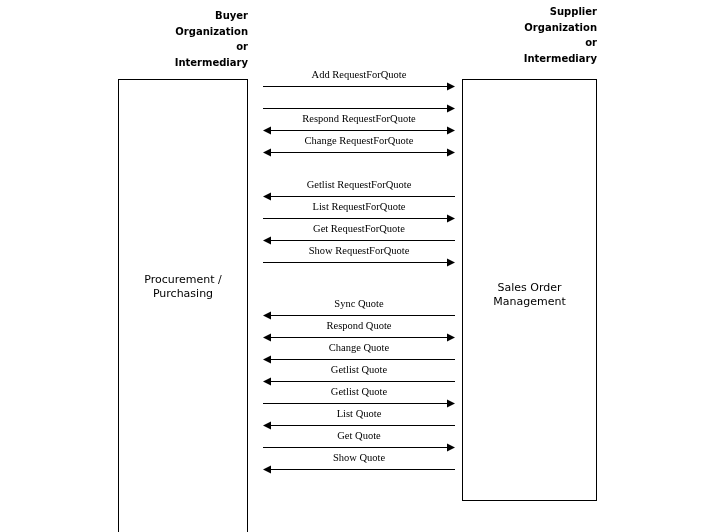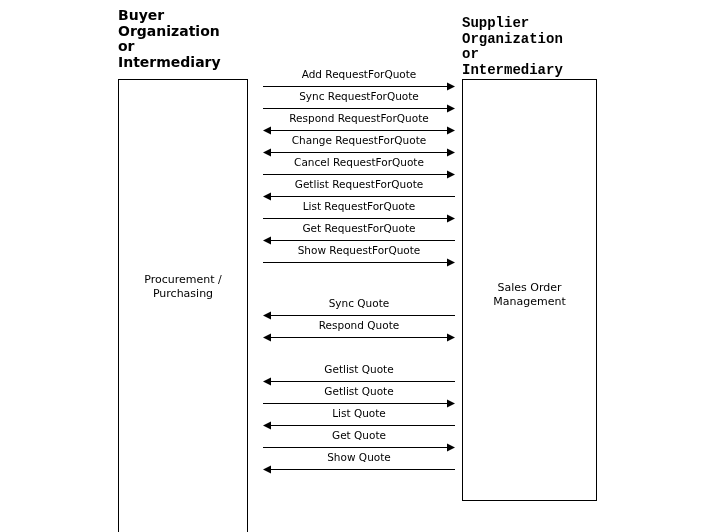--- a/index.html
+++ b/index.html
@@ -12,29 +12,29 @@
     width: 709px;
     height: 532px;
     background: #ffffff;
     font-family: "DejaVu Sans", "Liberation Sans", sans-serif;
     overflow: hidden;
   }
 
   
   .actor-header {
     position: absolute;
-    text-align: left;
-    font-size: 14px;
+    text-align: right;
+    font-size: 10px;
     font-weight: bold;
     color: #000000;
     line-height: 15.5px;
     white-space: pre-line;
   }
   #buyer-header  { left: 118px; top: 8px;  width: 130px; }
-  #supplier-header { left: 462px; top: 16px; width: 135px; font-family: Liberation Mono, monospace; }
+  #supplier-header { left: 462px; top: 4px; width: 135px; }
 
   
   .lifeline-box {
     position: absolute;
     border: 1px solid #000000;
     background: #ffffff;
     box-sizing: border-box;
   }
   #buyer-box    { left: 118px; top: 79px; width: 130px; height: 514px; }
   #supplier-box { left: 462px; top: 79px; width: 135px; height: 422px; }
@@ -52,20 +52,21 @@
   #buyer-box .box-label    { top: 193px; }
   #supplier-box .box-label { top: 193px; margin-top: 8px; }
 
   
   #messages {
     position: absolute;
     left: 0;
     top: 0;
     width: 709px;
     height: 532px;
+    font-family: Liberation Serif, serif;
   }
   .msg {
     position: absolute;
     left: 263px;
     width: 192px;
     height: 21px;
   }
   .msg-label {
     position: absolute;
     left: 0;
@@ -116,21 +117,20 @@
       <div class="msg" style="top: 68px;">
         <div class="msg-label">Add RequestForQuote</div>
         <div class="msg-arrow">
           <svg width="192" height="9" viewBox="0 0 192 9">
             <line x1="0" y1="4.5" x2="186" y2="4.5" stroke="#000000" stroke-width="1.2"></line>
             <polygon points="192,4.5 184,0.6 184,8.4" fill="#000000"></polygon>
           </svg>
         </div>
       </div>
       <div class="msg" style="top: 90px;">
-        <div class="msg-label">Sync RequestForQuote</div>
         <div class="msg-arrow">
           <svg width="192" height="9" viewBox="0 0 192 9">
             <line x1="0" y1="4.5" x2="186" y2="4.5" stroke="#000000" stroke-width="1.2"></line>
             <polygon points="192,4.5 184,0.6 184,8.4" fill="#000000"></polygon>
           </svg>
         </div>
       </div>
       <div class="msg" style="top: 112px;">
         <div class="msg-label">Respond RequestForQuote</div>
         <div class="msg-arrow">
@@ -144,29 +144,20 @@
       <div class="msg" style="top: 134px;">
         <div class="msg-label">Change RequestForQuote</div>
         <div class="msg-arrow">
           <svg width="192" height="9" viewBox="0 0 192 9">
             <line x1="6" y1="4.5" x2="186" y2="4.5" stroke="#000000" stroke-width="1.2"></line>
             <polygon points="192,4.5 184,0.6 184,8.4" fill="#000000"></polygon>
             <polygon points="0,4.5 8,0.6 8,8.4" fill="#000000"></polygon>
           </svg>
         </div>
       </div>
-      <div class="msg" style="top: 156px;">
-        <div class="msg-label">Cancel RequestForQuote</div>
-        <div class="msg-arrow">
-          <svg width="192" height="9" viewBox="0 0 192 9">
-            <line x1="0" y1="4.5" x2="186" y2="4.5" stroke="#000000" stroke-width="1.2"></line>
-            <polygon points="192,4.5 184,0.6 184,8.4" fill="#000000"></polygon>
-          </svg>
-        </div>
-      </div>
       <div class="msg" style="top: 178px;">
         <div class="msg-label">Getlist RequestForQuote</div>
         <div class="msg-arrow">
           <svg width="192" height="9" viewBox="0 0 192 9">
             <line x1="6" y1="4.5" x2="192" y2="4.5" stroke="#000000" stroke-width="1.2"></line>
             <polygon points="0,4.5 8,0.6 8,8.4" fill="#000000"></polygon>
           </svg>
         </div>
       </div>
       <div class="msg" style="top: 222px;">
@@ -208,20 +199,29 @@
       <div class="msg" style="top: 319px;">
         <div class="msg-label">Respond Quote</div>
         <div class="msg-arrow">
           <svg width="192" height="9" viewBox="0 0 192 9">
             <line x1="6" y1="4.5" x2="186" y2="4.5" stroke="#000000" stroke-width="1.2"></line>
             <polygon points="192,4.5 184,0.6 184,8.4" fill="#000000"></polygon>
             <polygon points="0,4.5 8,0.6 8,8.4" fill="#000000"></polygon>
           </svg>
         </div>
       </div>
+      <div class="msg" style="top: 341px;">
+        <div class="msg-label">Change Quote</div>
+        <div class="msg-arrow">
+          <svg width="192" height="9" viewBox="0 0 192 9">
+            <line x1="6" y1="4.5" x2="192" y2="4.5" stroke="#000000" stroke-width="1.2"></line>
+            <polygon points="0,4.5 8,0.6 8,8.4" fill="#000000"></polygon>
+          </svg>
+        </div>
+      </div>
       <div class="msg" style="top: 363px;">
         <div class="msg-label">Getlist Quote</div>
         <div class="msg-arrow">
           <svg width="192" height="9" viewBox="0 0 192 9">
             <line x1="6" y1="4.5" x2="192" y2="4.5" stroke="#000000" stroke-width="1.2"></line>
             <polygon points="0,4.5 8,0.6 8,8.4" fill="#000000"></polygon>
           </svg>
         </div>
       </div>
       <div class="msg" style="top: 385px;">

